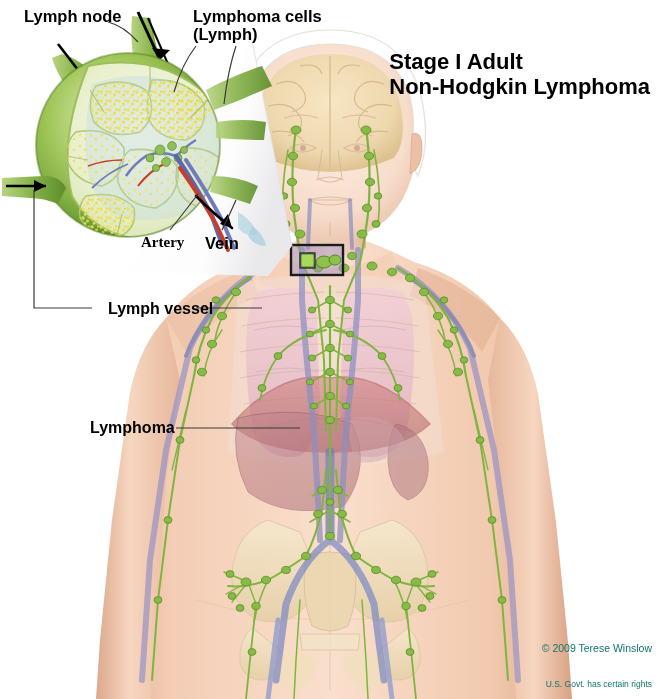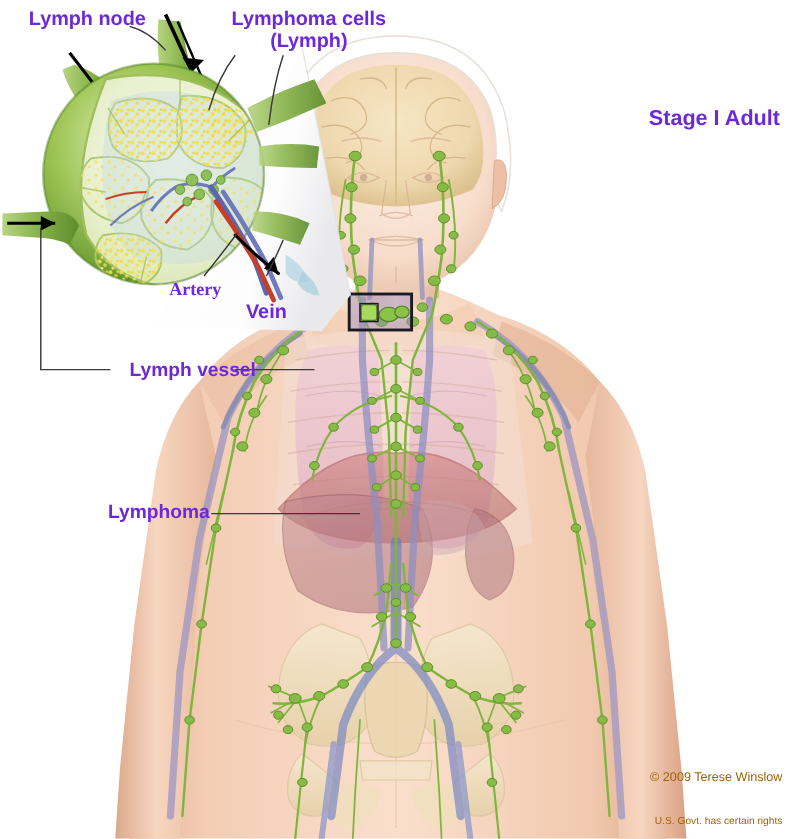--- a/index.html
+++ b/index.html
@@ -1,30 +1,30 @@
 <!DOCTYPE html>
 <html><head>
 <meta charset="utf-8">
 <style>
   html,body{margin:0;padding:0;background:#fff;}
   body{width:660px;height:699px;position:relative;overflow:hidden;
        font-family:"Liberation Sans","DejaVu Sans",sans-serif;}
   #stage{position:absolute;inset:0;width:660px;height:699px;}
   #stage svg{display:block;width:660px;height:699px;}
 
-  .lbl{position:absolute;color:#6d28d9;font-weight:700;line-height:1.12;white-space:pre;}
+  .lbl{position:absolute;color:#000000;font-weight:700;line-height:1.12;white-space:pre;}
   .lbl-lymph-node{left:24px;top:7px;font-size:16.5px;}
-  .lbl-lymphoma{left:193px;top:7px;font-size:16.5px;text-align:center;}
+  .lbl-lymphoma{left:193px;top:7px;font-size:16.5px;}
   .lbl-artery{left:141px;top:234px;font-size:15px;font-family:Liberation Serif, serif;}
-  .lbl-vein{left:205px;top:234px;font-size:16.5px;margin-top:17px;}
+  .lbl-vein{left:205px;top:234px;font-size:16.5px;}
   .lbl-lymph-vessel{left:96px;top:300px;font-size:16px;margin-left:12px;}
   .lbl-diaphragm{left:90px;top:419px;font-size:16px;}
-  .lbl-title{right:10px;top:50px;font-size:18px;font-weight:700;margin-top:38px;}
+  .lbl-title{right:10px;top:50px;font-size:22px;font-weight:700;}
   .lbl-title .l2{display:block;}
-  .copy{position:absolute;right:8px;bottom:10px;text-align:right;color:#a16207;
+  .copy{position:absolute;right:8px;bottom:10px;text-align:right;color:#0f766e;
         font-weight:400;line-height:1.2;}
   .copy .c1{font-size:10.5px;display:block;}
   .copy .c2{font-size:8.5px;display:block;margin-top:24px;}
 </style>
 </head>
 <body>
 
 <div id="stage">
 <svg viewBox="0 0 660 699" xmlns="http://www.w3.org/2000/svg">
   <defs>
@@ -580,18 +580,18 @@
 
 <div class="lbl lbl-lymph-node">Lymph node</div>
 
 <div class="lbl lbl-lymphoma"><span>Lymphoma cells</span><br><span>(Lymph)</span></div>
 
 <div class="lbl lbl-artery">Artery</div>
 <div class="lbl lbl-vein">Vein</div>
 <div class="lbl lbl-lymph-vessel">Lymph vessel</div>
 <div class="lbl lbl-diaphragm">Lymphoma</div>
 
-<div class="lbl lbl-title"><span>Stage I Adult</span></div>
+<div class="lbl lbl-title"><span>Stage I Adult</span><span class="l2">Non-Hodgkin Lymphoma</span></div>
 
 <div class="copy">
     <span class="c1">© 2009 Terese Winslow</span>
     <span class="c2">U.S. Govt. has certain rights</span>
   </div>
 
 </body></html>

